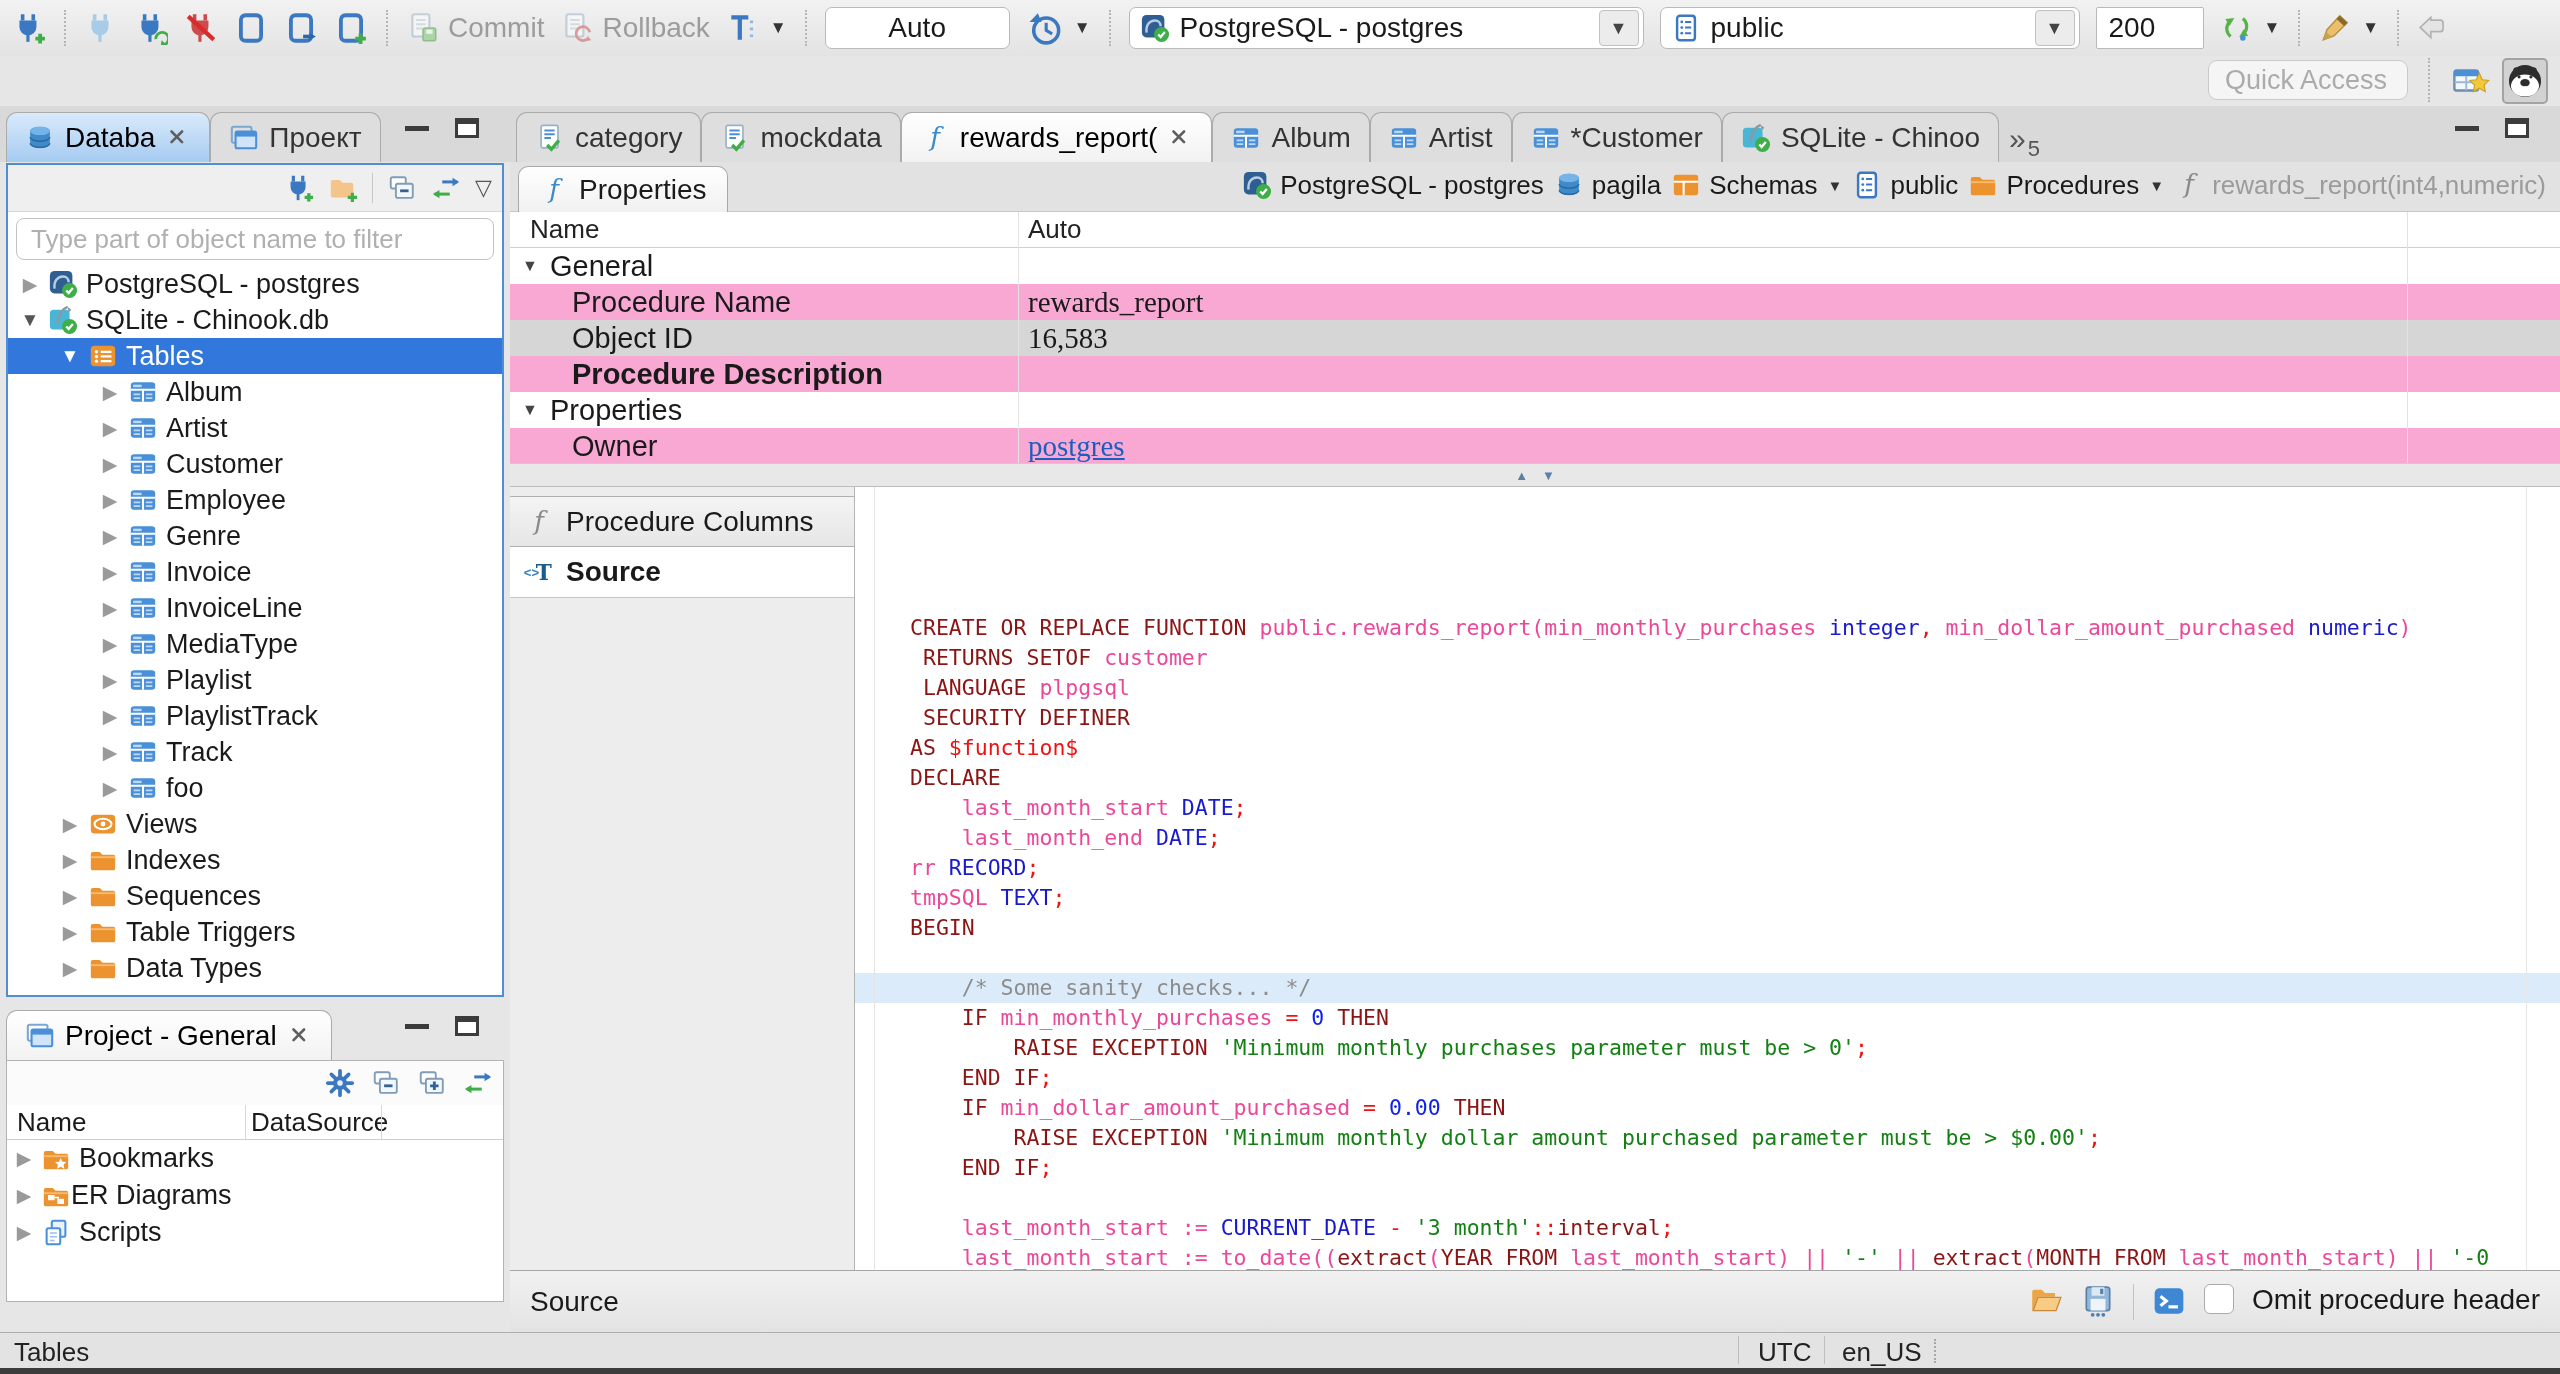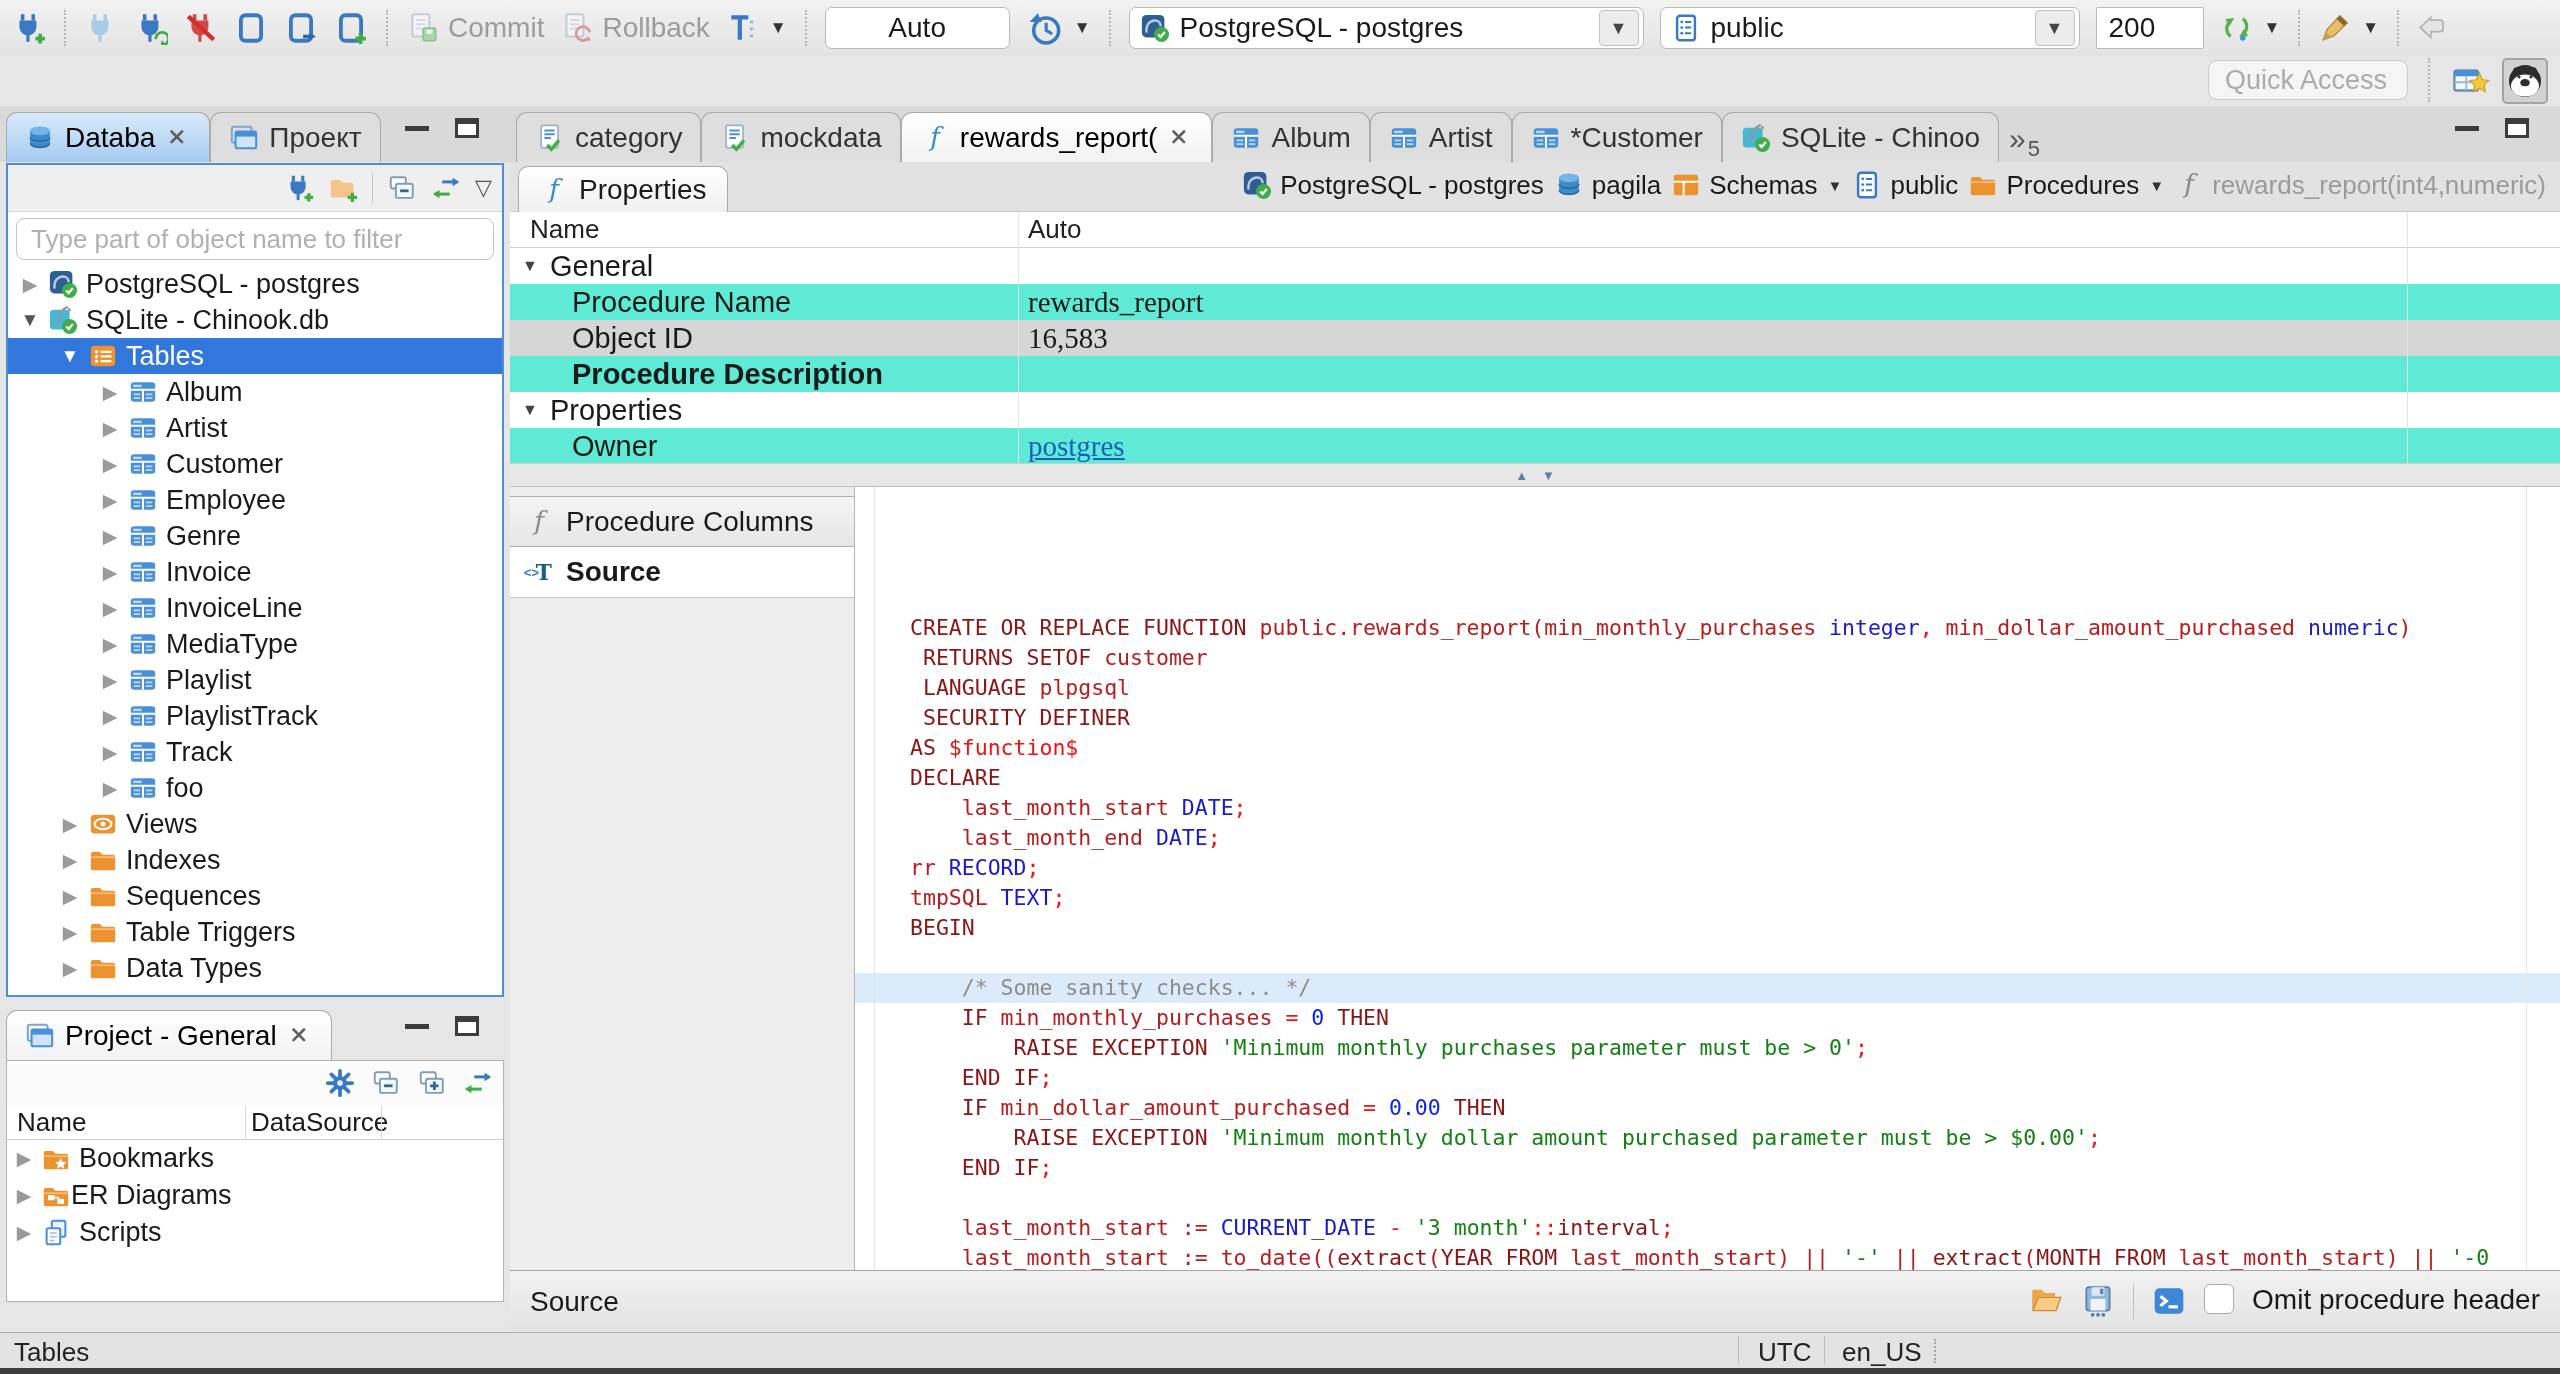--- a/index.html
+++ b/index.html
@@ -79,21 +79,21 @@
   .crumb .item{display:flex;align-items:center;gap:8px;white-space:nowrap;}
   .crumb .item.muted{color:#9b9b9b;}
   .crumb .ddt{font-size:15px;color:#333;margin-left:2px;}
 
   .props{position:absolute;left:510px;top:212px;width:2050px;height:251px;background:#fff;font-size:29px;}
   .props .phead{height:35px;border-bottom:1px solid #cfcfcf;display:flex;align-items:center;font-size:26px;color:#222;}
   .props .phead .h1{padding-left:20px;}
   .props .phead .h2{position:absolute;left:518px;}
   .props .vline{position:absolute;top:0;bottom:0;border-left:1px solid #e2e2e2;}
   .prow{height:36px;display:flex;align-items:center;position:relative;}
-  .prow.tint{background:#5eead4;}
+  .prow.tint{background:#f9a8d4;}
   .prow.selected{background:#d6d6d6;}
   .prow .garrow{width:20px;margin-left:12px;font-size:16px;color:#444;}
   .prow .pname{margin-left:8px;}
   .prow .pname.child{margin-left:62px;}
   .prow .pname.bold{font-weight:bold;}
   .prow .pval{position:absolute;left:518px;white-space:nowrap;font-family:Liberation Serif, serif;}
   .prow .pval.link{color:#1a5fbe;text-decoration:underline;}
 
   .sash{position:absolute;left:510px;top:463px;width:2050px;height:24px;background:#e8e8e8;border-top:1px solid #cdcdcd;border-bottom:1px solid #bdbdbd;box-sizing:border-box;display:flex;align-items:center;justify-content:center;gap:14px;color:#5d7fa8;font-size:13px;}
 
@@ -101,21 +101,21 @@
   .subcol{position:absolute;left:0;top:0;width:345px;height:783px;background:#ededed;border-right:1px solid #b3b3b3;box-sizing:border-box;}
   .subtab{height:51px;display:flex;align-items:center;gap:12px;padding-left:14px;font-size:28px;box-sizing:border-box;}
   .subtab.plain{background:linear-gradient(#f4f4f4,#e6e6e6);border-top:1px solid #b0b0b0;border-bottom:1px solid #b0b0b0;margin-top:9px;}
   .subtab.active{background:#fff;font-weight:bold;border-bottom:1px solid #c6c6c6;}
   .code{position:absolute;left:345px;top:0;right:0;bottom:0;background:#fff;font-family:"DejaVu Sans Mono",monospace;font-size:21.5px;line-height:30px;white-space:pre;overflow:hidden;padding-top:6px;}
   .code .gutter{position:absolute;left:19px;top:0;bottom:0;border-left:1px solid #e3e3e3;}
   .code .rline{position:absolute;right:33px;top:0;bottom:0;border-left:1px solid #e7e7e7;}
   .cline{height:30px;padding-left:55px;}
   .cline.hl{background:#dcebfa;}
   .tok-kw{color:#8b1515;} .tok-ty{color:#1a1acd;} .tok-num{color:#0f23e8;}
-  .tok-str{color:#128012;} .tok-red{color:#f21111;} .tok-pl{color:#b91c1c;margin-top:20px;} .tok-cm{color:#8c8c8c;}
+  .tok-str{color:#128012;} .tok-red{color:#f21111;} .tok-pl{color:#ec4899;margin-top:20px;} .tok-cm{color:#8c8c8c;}
 
   .ed-status{position:absolute;left:510px;top:1270px;width:2050px;height:62px;background:linear-gradient(#f1f1f1,#e3e3e3);border-top:1px solid #a6a6a6;box-sizing:border-box;display:flex;align-items:center;padding:0 20px;}
   .ed-status .right{margin-left:auto;display:flex;gap:18px;}
   .ed-status .vsep{height:36px;border-left:1px solid #c2c2c2;}
   .checkbox{width:30px;height:30px;background:#fff;border:1px solid #ababab;border-radius:6px;box-sizing:border-box;}
 
   
   .statusbar{position:absolute;left:0;top:1332px;width:2560px;height:36px;background:#e3e3e3;border-top:1px solid #aeaeae;box-sizing:border-box;font-size:26px;color:#222;}
   .statusbar .lefttxt{position:absolute;left:14px;top:4px;}
   .statusbar .sep{position:absolute;top:3px;height:28px;border-left:1px solid #bdbdbd;}

